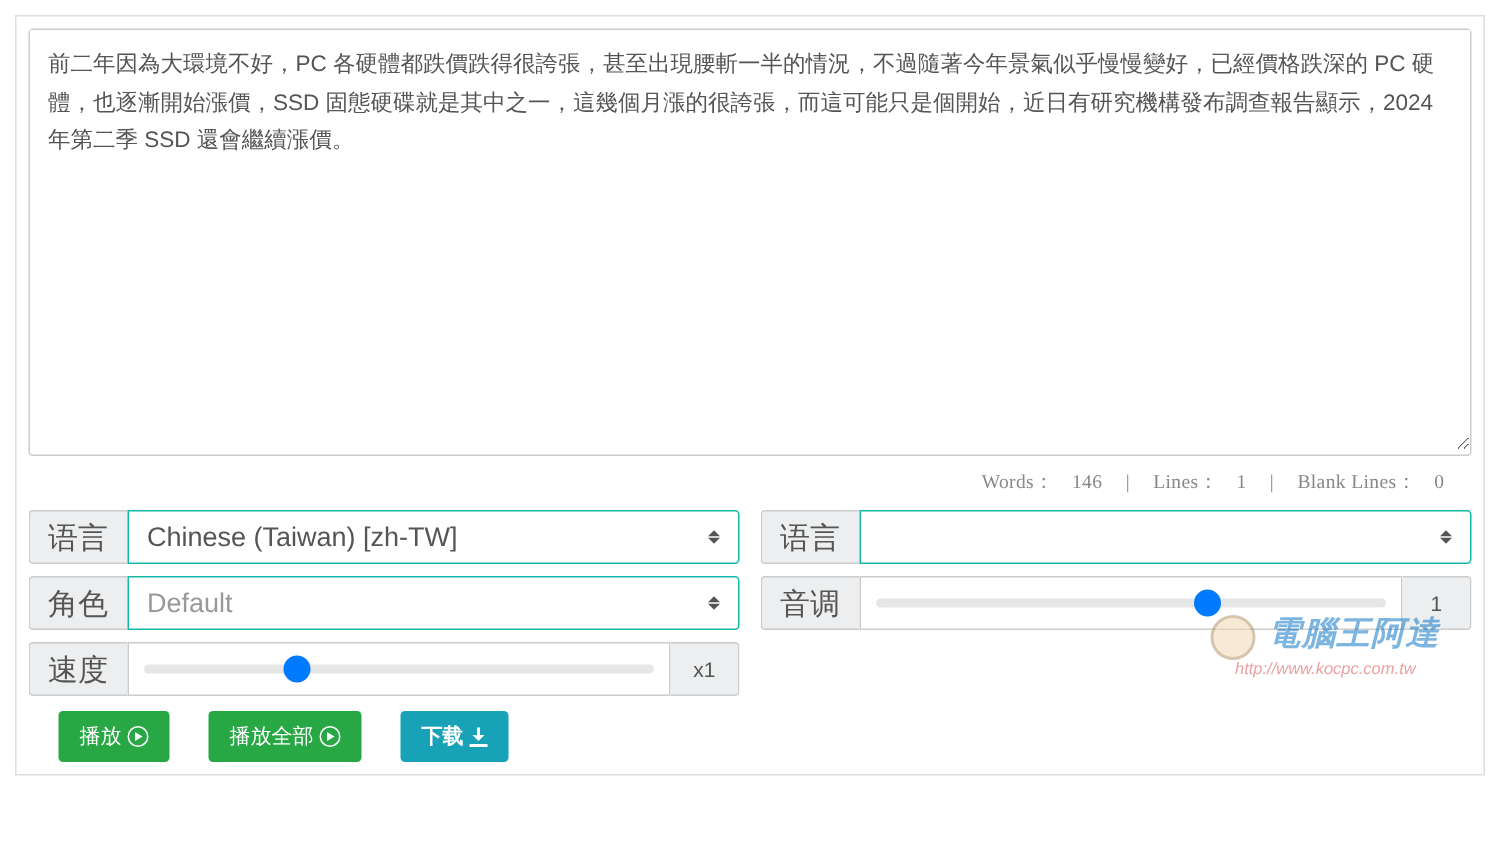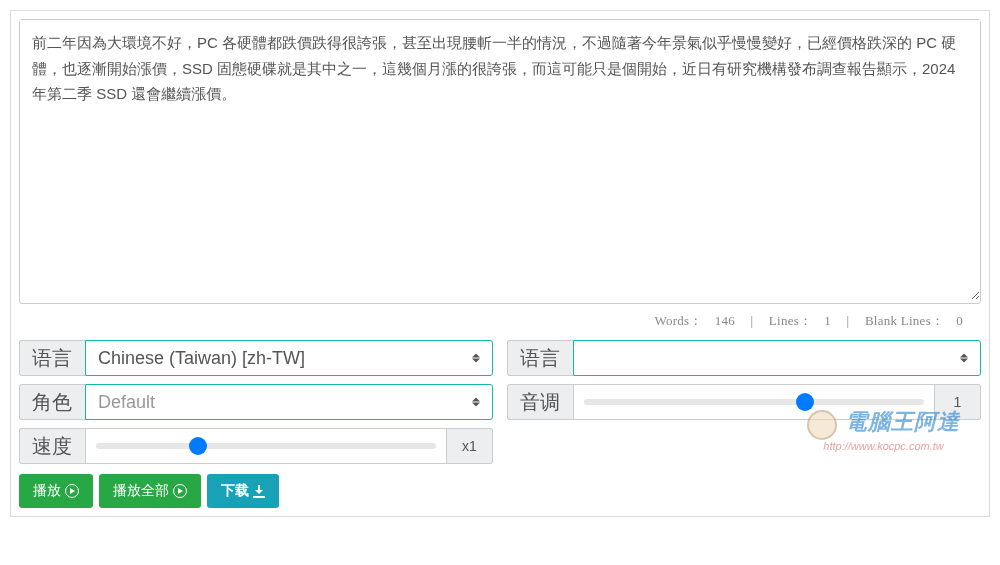--- a/index.html
+++ b/index.html
@@ -158,20 +158,21 @@
     .btn {
       border: none;
       color: #fff;
       padding: 8px 14px;
       border-radius: 3px;
       font-size: 14px;
       cursor: pointer;
       display: inline-flex;
       align-items: center;
       gap: 4px;
+      margin-left: 20px;
     }
     .btn-green { background: #28a745; }
     .btn-teal { background: #17a2b8; font-weight: bold; }
     .play-icon {
       display: inline-block;
       width: 14px; height: 14px;
       border: 1.5px solid #fff;
       border-radius: 50%;
       position: relative;
     }

